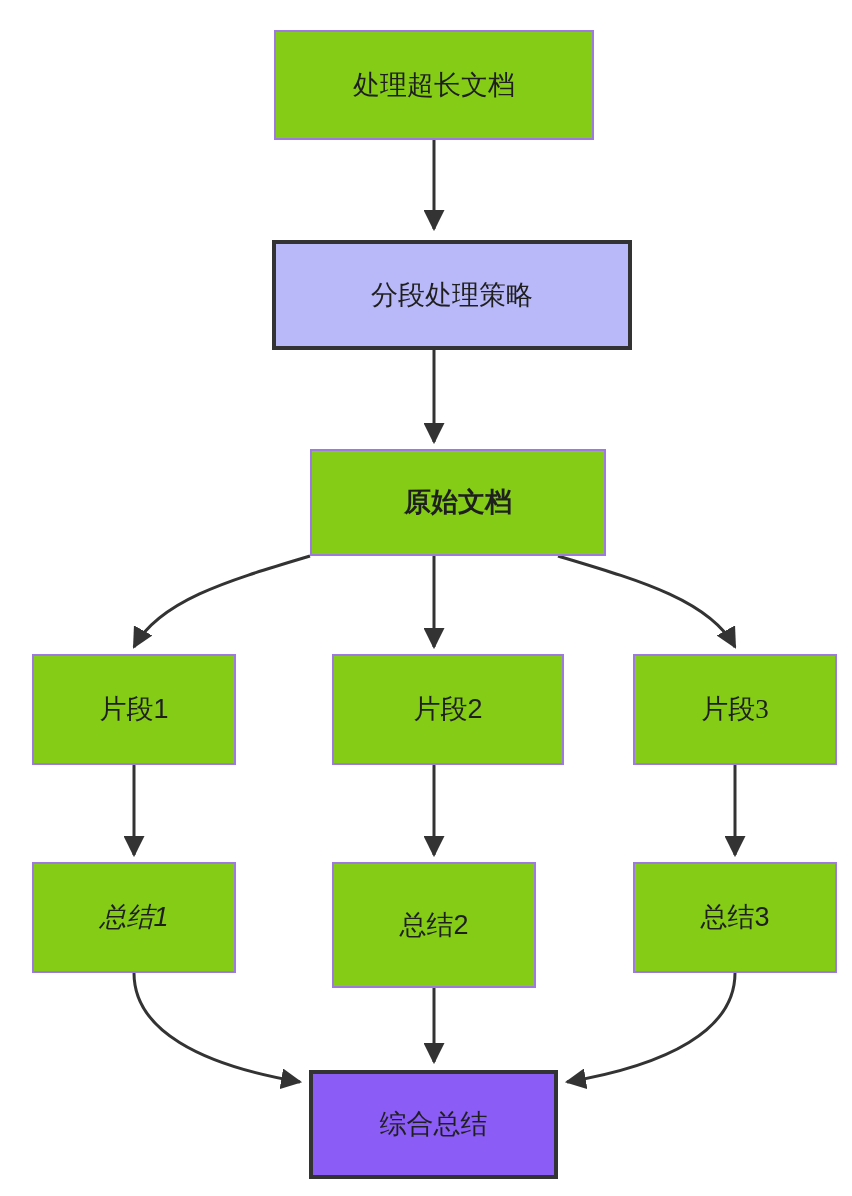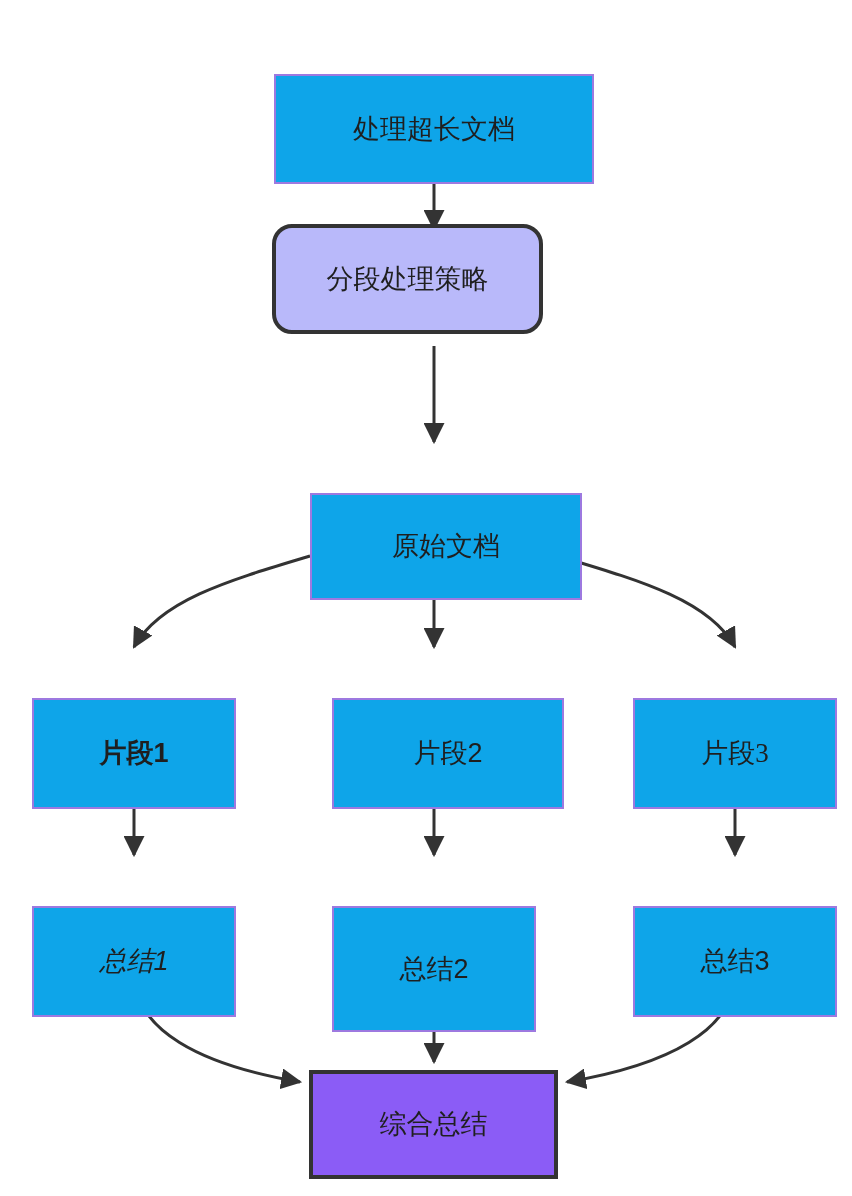--- a/index.html
+++ b/index.html
@@ -29,39 +29,38 @@
     position: absolute;
     box-sizing: border-box;
     display: flex;
     align-items: center;
     justify-content: center;
     text-align: center;
     color: #1f1f1f;
     line-height: 1.2;
   }
   .node-normal {
-    background: #0ea5e9;
+    background: #84cc16;
     border: 2px solid #9d79e0;
     font-size: 27px;
-    margin-top: 44px;
   }
   .node-highlight {
     background: #b9b9fa;
     border: 4px solid #333333;
     font-size: 27px;
   }
   .node-final {
     background: #8b5cf6;
     border: 4px solid #333333;
     font-size: 27px;
   }
   .n-start  { left: 274px; top: 30px;   width: 320px; height: 110px; }
-  .n-strategy { left: 272px; top: 224px; width: 271px; height: 110px; border-radius: 20px; }
-  .n-source { left: 310px; top: 449px;  width: 272px; height: 107px; }
-  .n-frag1  { left: 32px;  top: 654px;  width: 204px; height: 111px; font-weight: bold; }
+  .n-strategy { left: 272px; top: 240px; width: 360px; height: 110px; }
+  .n-source { left: 310px; top: 449px;  width: 296px; height: 107px; font-weight: bold; }
+  .n-frag1  { left: 32px;  top: 654px;  width: 204px; height: 111px; }
   .n-frag2  { left: 332px; top: 654px;  width: 232px; height: 111px; }
   .n-frag3  { left: 633px; top: 654px;  width: 204px; height: 111px; font-family: Liberation Serif, serif; }
   .n-sum1   { left: 32px;  top: 862px;  width: 204px; height: 111px; font-style: italic; }
   .n-sum2   { left: 332px; top: 862px;  width: 204px; height: 126px; }
   .n-sum3   { left: 633px; top: 862px;  width: 204px; height: 111px; }
   .n-final  { left: 309px; top: 1070px; width: 249px; height: 109px; }
 </style>
 </head>
 <body>
 

